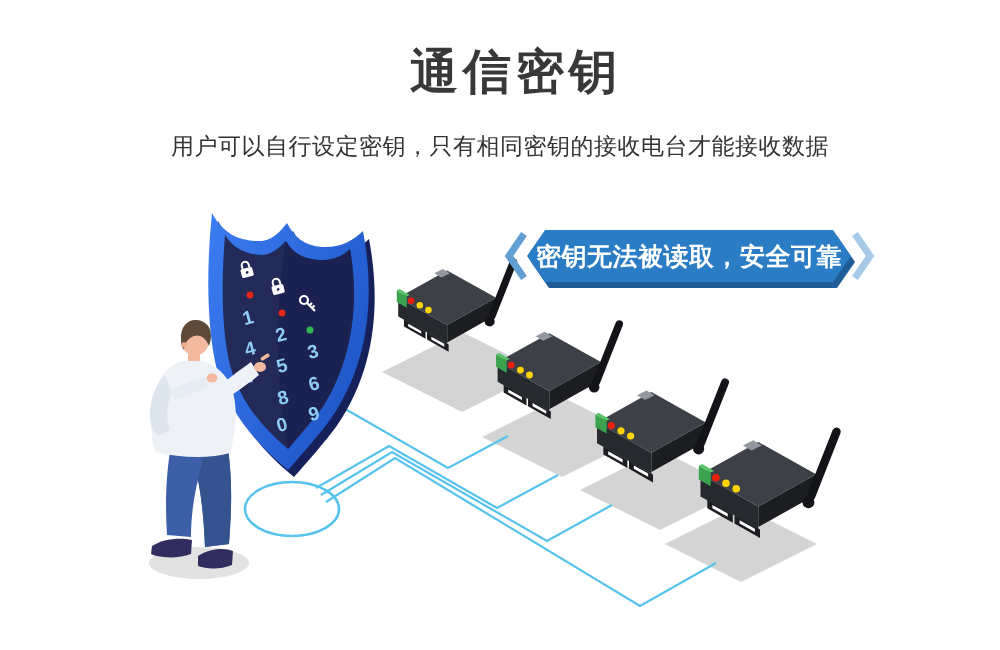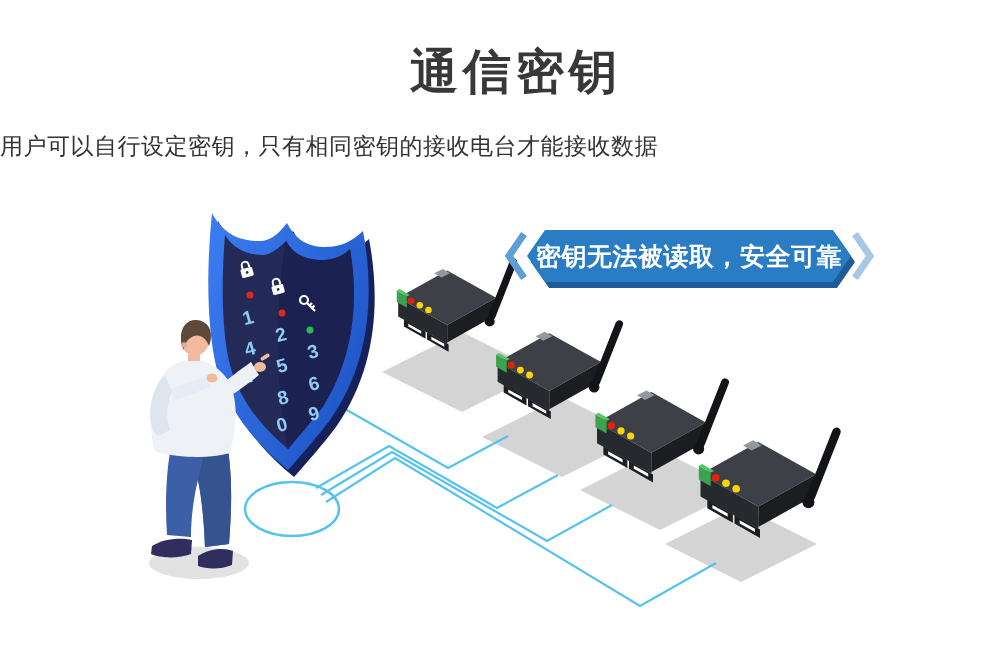--- a/index.html
+++ b/index.html
@@ -1,20 +1,20 @@
 <!DOCTYPE html>
 <html><head>
 <meta charset="utf-8">
 <style>
   html,body{margin:0;padding:0;background:#ffffff;}
   .stage{position:relative;width:1000px;height:650px;background:#ffffff;overflow:hidden;
          font-family:"Liberation Sans","DejaVu Sans",sans-serif;}
   .title{position:absolute;top:24px;left:0;width:100%;text-align:center;
          font-size:48px;font-weight:700;color:#383838;letter-spacing:5px;margin:16px;}
-  .subtitle{position:absolute;top:131px;left:0;width:100%;
+  .subtitle{position:absolute;top:131px;left:0;width:100%;text-align:center;
          font-size:23px;font-weight:400;color:#333333;letter-spacing:0.5px;margin:0;}
   .art{position:absolute;left:0;top:0;width:1000px;height:650px;}
   .banner-text{font-size:25px;font-weight:700;letter-spacing:0.5px;}
   .digit{font-size:19px;font-weight:700;}
 </style>
 </head>
 <body>
 
 <div class="stage">
 

